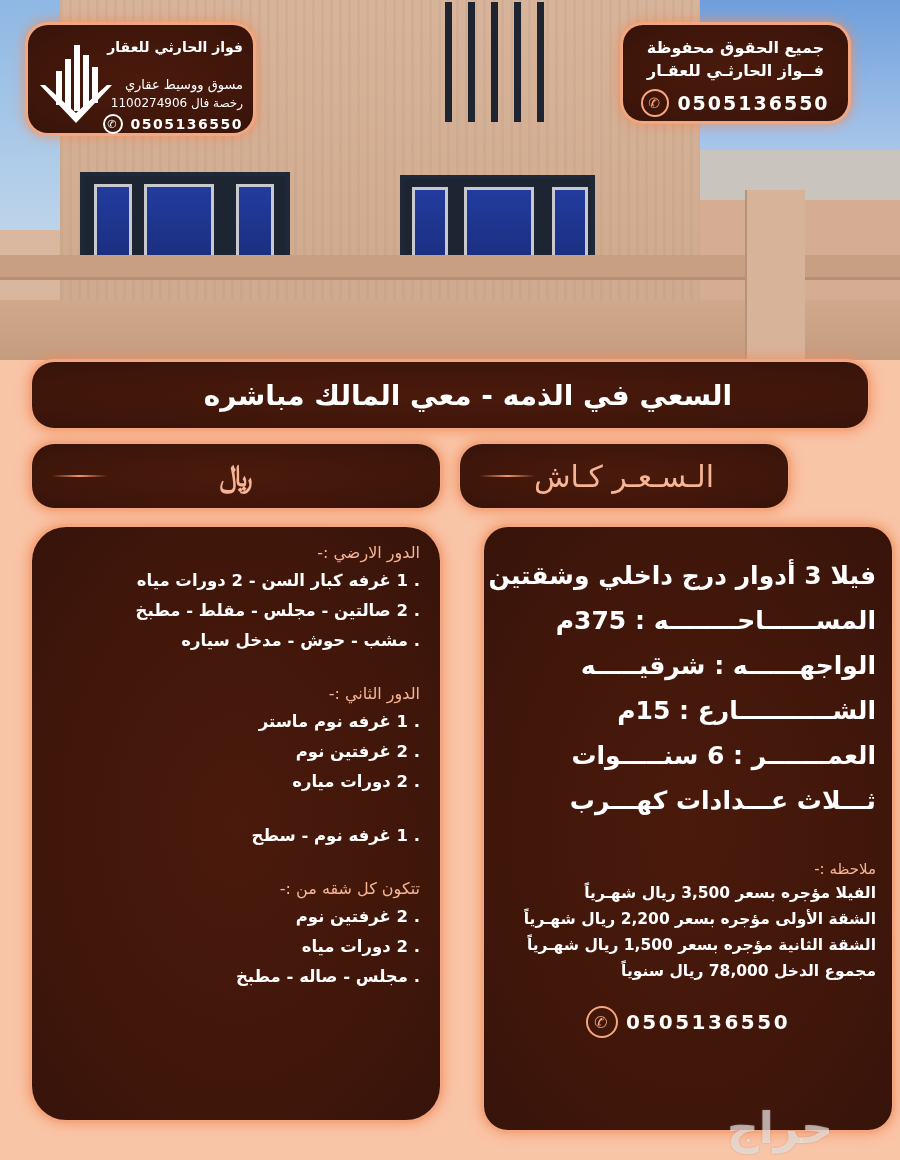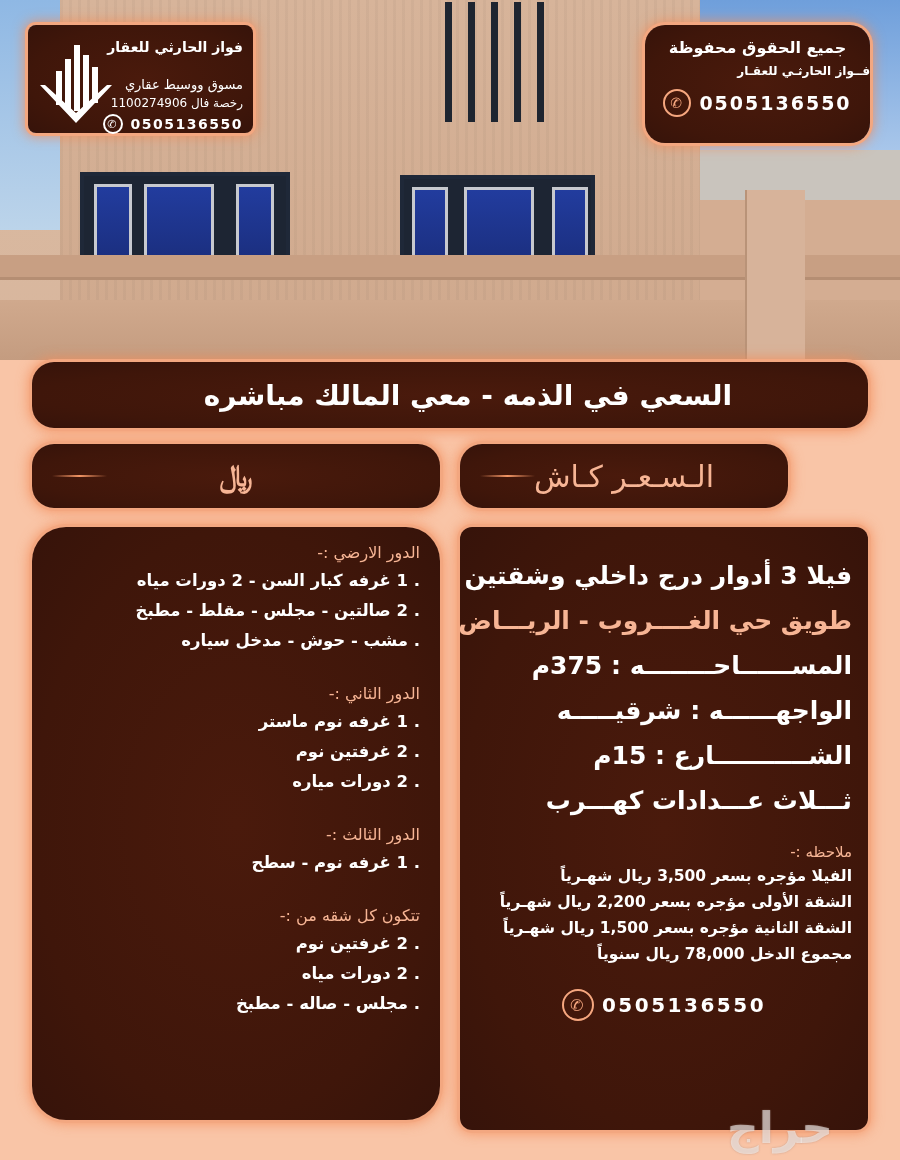--- a/index.html
+++ b/index.html
@@ -38,35 +38,35 @@
 
   
   .card {
     position:absolute;
     background: radial-gradient(ellipse at center, #4a1a0c 0%, #3f160a 70%, #36130a 100%);
     border-radius: 22px;
     box-shadow: 0 0 0 3px #f3a780, 0 0 12px 4px rgba(243,140,90,0.75);
   }
 
   
-  .contact-left { left: 28px; top: 25px; width: 225px; height: 108px; border-radius: 8px; }
+  .contact-left { left: 28px; top: 25px; width: 225px; height: 108px; border-radius: 20px; }
   .contact-left .logo { position:absolute; left:12px; top:16px; width:72px; height:82px; }
   .contact-left .lines { position:absolute; right:10px; top:12px; text-align:right; }
   .contact-left .l1 { font-size:14px; font-weight:bold; line-height:20px; }
   .contact-left .l2 { font-size:13px; line-height:18px;margin-top:19px; }
   .contact-left .l3 { font-size:12px; line-height:18px; }
   .phone-row { display:flex; align-items:center; gap:8px; direction:ltr; justify-content:flex-end; }
   .contact-left .phone-row { font-size:14px; font-weight:bold; letter-spacing:1.5px; margin-top:2px; }
   .phone-icon { display:inline-flex; align-items:center; justify-content:center; border-radius:50%; border:2px solid #fff; }
   .contact-left .phone-icon { width:20px; height:20px; font-size:11px; }
 
   
-  .rights { left: 645px; top: 25px; width: 225px; height: 118px; border-radius: 20px; text-align:center; }
+  .rights { left: 623px; top: 25px; width: 225px; height: 96px; border-radius: 20px; text-align:center; }
   .rights .r1 { font-size:16px; font-weight:bold; margin-top:12px; line-height:22px; }
-  .rights .r2 { font-size:12px; font-weight:bold; line-height:24px; letter-spacing:1px;text-align:right; }
+  .rights .r2 { font-size:16px; font-weight:bold; line-height:24px; letter-spacing:1px; }
   .rights .phone-row { justify-content:center; font-size:19px; font-weight:bold; letter-spacing:2px; margin-top:6px; }
   .rights .phone-icon { width:28px; height:28px; border-color:#f6a77f; color:#f6a77f; font-size:14px; }
 
   
   .headline {
     left: 32px; top: 362px; width: 836px; height: 66px; border-radius: 22px;
     display:flex; align-items:center; justify-content:center;
     font-size: 28px; font-weight: bold; padding-left: 36px;
   }
   .price-label {
@@ -75,26 +75,26 @@
     font-size: 30px; font-weight: normal; color:#f7b595; letter-spacing:2px;
   }
   .price-value {
     left: 32px; top: 444px; width: 408px; height: 64px; border-radius: 22px;
     display:flex; align-items:center; justify-content:center; gap:10px;
     font-size: 34px; font-weight: bold; color:#f7b595; direction:ltr;
   }
   .dash { position:absolute; top:31px; width:55px; height:2px; background: linear-gradient(90deg, transparent, #f39665, transparent); }
 
   
-  .panel-right { left: 460px; top: 527px; width: 408px; height: 603px; border-radius: 12px; padding: 26px 16px 0 16px; }
+  .panel-right { left: 484px; top: 527px; width: 408px; height: 603px; border-radius: 24px; padding: 26px 16px 0 16px; }
   .panel-left  { left: 32px; top: 527px; width: 408px; height: 593px; border-radius: 34px; padding: 12px 20px 16px 16px; }
 
   .spec { text-align:right; font-weight:bold; font-size: 25px; line-height: 45px; white-space:nowrap; }
   .spec.accent { color:#f7b595; }
-  .note-title { text-align:right; color:#f7b595; font-size:15px; margin-top:18px; line-height:22px; }
+  .note-title { text-align:right; color:#f7b595; font-size:15px; margin-top:35px; line-height:22px; }
   .note { text-align:right; font-size:15.5px; line-height:26px; font-weight:bold; white-space:nowrap; }
   .panel-right .phone-row { justify-content:center; font-size:20px; font-weight:bold; letter-spacing:2.5px; margin-top:22px; }
   .panel-right .phone-icon { width:32px; height:32px; border-color:#f6a77f; color:#f6a77f; font-size:16px; }
 
   .floor-title { text-align:right; color:#f7b595; font-size:16px; line-height:27px; }
   .floor-item { text-align:right; font-size:16.5px; font-weight:bold; line-height:30px; white-space:nowrap; }
   .floor-gap { height: 24px; }
 
   
   .watermark {
@@ -173,24 +173,24 @@
   <span>الـسـعـر كـاش</span>
 </div>
 
 <div class="card price-value">
   <div class="dash" style="left:20px"></div>
   <span style="font-size:30px;">﷼</span>
 </div>
 
 <div class="card panel-right">
   <div class="spec">فيلا 3 أدوار درج داخلي وشقتين</div>
-  <div class="spec accent">طويق حي الغــــروب - الريـــاض</div>
   <div class="spec">المســــــاحــــــــه : 375م</div>
   <div class="spec">الواجهــــــه : شرقيـــــه</div>
   <div class="spec">الشـــــــــــارع : 15م</div>
+  <div class="spec">العمـــــــر : 6 سنـــــوات</div>
   <div class="spec">ثـــلاث عـــدادات كهـــرب</div>
 
   <div class="note-title">ملاحظه :-</div>
   <div class="note">الفيلا مؤجره بسعر 3,500 ريال شهـرياً</div>
   <div class="note">الشقة الأولى مؤجره بسعر 2,200 ريال شهـرياً</div>
   <div class="note">الشقة الثانية مؤجره بسعر 1,500 ريال شهـرياً</div>
   <div class="note">مجموع الدخل 78,000 ريال سنوياً</div>
 
   <div class="phone-row">
     <span class="phone-icon">✆</span>
@@ -202,21 +202,20 @@
   <div class="floor-title">الدور الارضي :-</div>
   <div class="floor-item">. 1 غرفه كبار السن - 2 دورات مياه</div>
   <div class="floor-item">. 2 صالتين - مجلس - مقلط - مطبخ</div>
   <div class="floor-item">. مشب - حوش - مدخل سياره</div>
   <div class="floor-gap"></div>
   <div class="floor-title">الدور الثاني :-</div>
   <div class="floor-item">. 1 غرفه نوم ماستر</div>
   <div class="floor-item">. 2 غرفتين نوم</div>
   <div class="floor-item">. 2 دورات مياره</div>
   <div class="floor-gap"></div>
-  <div class="floor-title">الدور الثالث :-</div>
   <div class="floor-item">. 1 غرفه نوم - سطح</div>
   <div class="floor-gap"></div>
   <div class="floor-title">تتكون كل شقه من :-</div>
   <div class="floor-item">. 2 غرفتين نوم</div>
   <div class="floor-item">. 2 دورات مياه</div>
   <div class="floor-item">. مجلس - صاله - مطبخ</div>
 </div>
 
 <div class="watermark">حراج</div>
 

